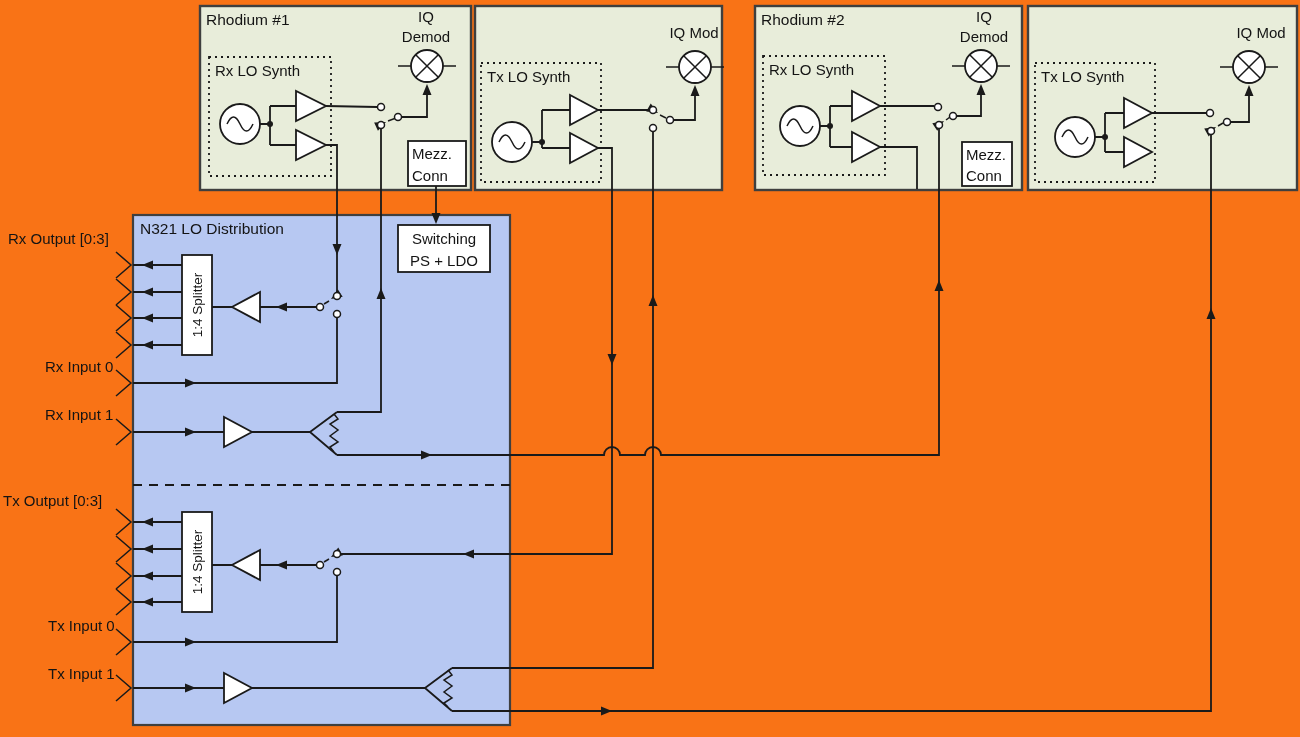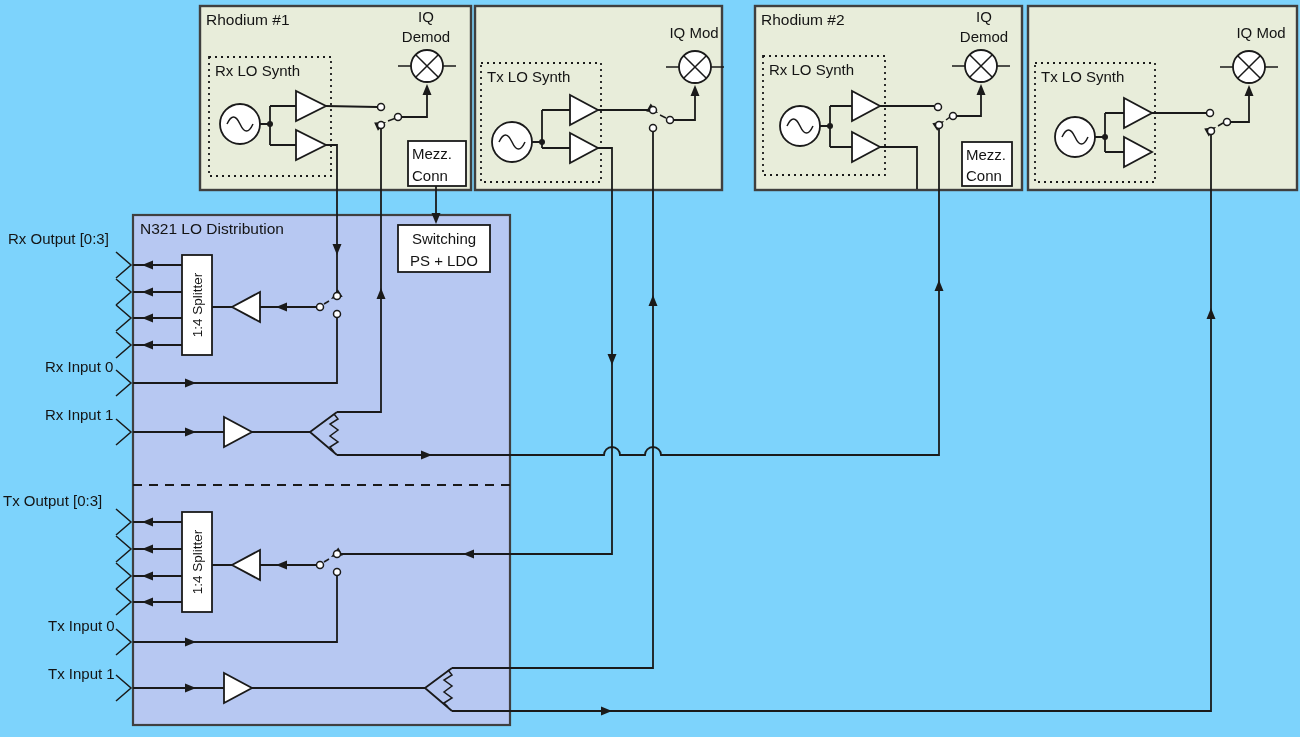--- a/index.html
+++ b/index.html
@@ -1,16 +1,16 @@
 <!DOCTYPE html>
 <html><head>
 <meta charset="utf-8">
 <style>
   html,body{margin:0;padding:0;background:#fff;}
-  .stage{position:relative;width:1300px;height:737px;background:#7dd3fc;overflow:hidden;
+  .stage{position:relative;width:1300px;height:737px;background:#f97316;overflow:hidden;
          font-family:"Liberation Sans", sans-serif;}
   svg{display:block;}
   .wire{stroke:#1a1a1a;stroke-width:1.8;fill:none;}
   .thin{stroke:#1a1a1a;stroke-width:1.5;fill:none;}
   .ah{fill:#1a1a1a;stroke:none;}
   .modbox{stroke:#3f3f3f;stroke-width:2.4;}
   .distbox{stroke:#3f3f3f;stroke-width:2.2;}
   .dotted{fill:none;stroke:#1a1a1a;stroke-width:1.8;stroke-dasharray:2,4;}
   .whitebox{fill:#ffffff;stroke:#1a1a1a;stroke-width:1.8;}
   .sym{fill:#ffffff;stroke:#1a1a1a;stroke-width:1.8;}

